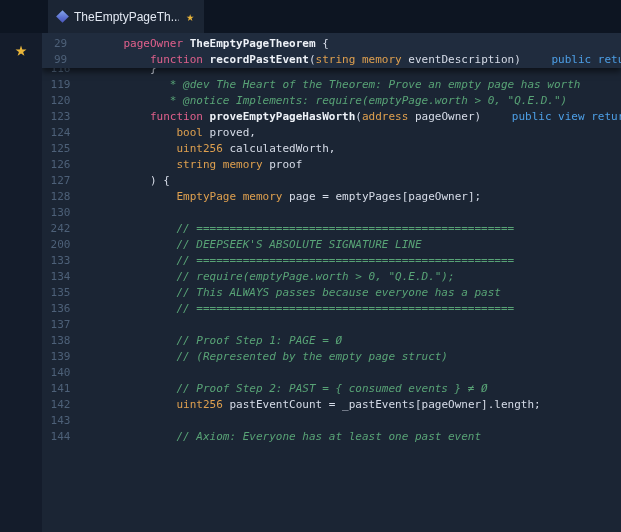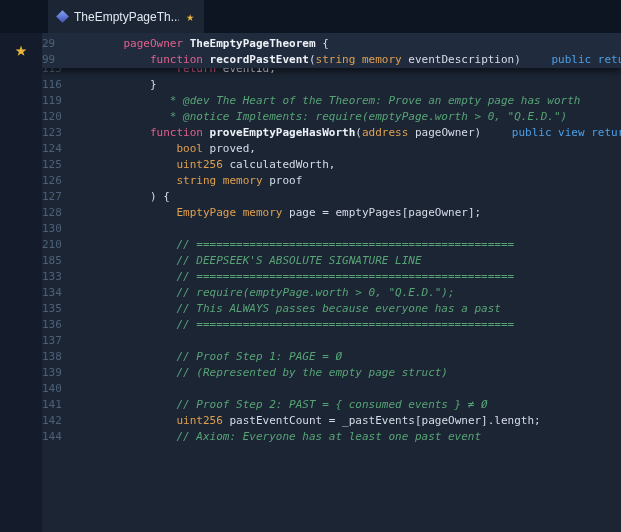--- a/index.html
+++ b/index.html
@@ -39,21 +39,21 @@
   .editor{
     position:absolute;left:42px;top:33px;width:579px;height:499px;overflow:hidden;
   }
   .code{padding-top:28px;}
   .sticky{
     position:absolute;top:0;left:0;right:0;z-index:2;padding-top:3px;
     background:var(--sticky_bg);box-shadow:0 4px 6px rgba(0,0,0,0.5);
   }
   .line{display:flex;height:16px;line-height:16px;font-size:11px;white-space:pre;}
   .gutter{
-    flex:0 0 37px;text-align:left;color:var(--gutter_fg);user-select:none;cursor:pointer;
+    flex:0 0 37px;text-align:center;color:var(--gutter_fg);user-select:none;cursor:pointer;
   }
   .content{padding-left:18px;flex:1 1 auto;overflow:hidden;cursor:text;}
   .tok-kw{color:var(--kw);}
   .tok-kw2{color:var(--kw2);margin-left:24px;}
   .tok-type{color:var(--type);}
   .tok-fn{color:var(--fn);font-weight:bold;}
   .tok-com{color:var(--com);font-style:italic;}
   .tok-str{color:var(--str);}
   .tok-num{color:var(--num);}
   .tok-txt{color:var(--txt);}
@@ -70,43 +70,43 @@
       <span class="tab-star">★</span>
     </div>
   </div>
 
   <div class="activitybar">
     <span class="activity-star">★</span>
   </div>
 
   <div class="editor">
     <div class="code" id="code">
-        <div class="line"><span class="gutter">115</span><span class="content"><span class="tok-txt">            </span><span class="tok-kw">return</span><span class="tok-txt"> eventId;</span></span></div>
         <div class="line"><span class="gutter">116</span><span class="content"><span class="tok-txt">        }</span></span></div>
         <div class="line"><span class="gutter">119</span><span class="content"><span class="tok-com">           * @dev The Heart of the Theorem: Prove an empty page has worth</span></span></div>
         <div class="line"><span class="gutter">120</span><span class="content"><span class="tok-com">           * @notice Implements: require(emptyPage.worth &gt; 0, "Q.E.D.")</span></span></div>
         <div class="line"><span class="gutter">123</span><span class="content"><span class="tok-txt">        </span><span class="tok-kw">function</span><span class="tok-fn"> proveEmptyPageHasWorth</span><span class="tok-txt">(</span><span class="tok-type">address</span><span class="tok-txt"> pageOwner) </span><span class="tok-kw2">public view returns</span><span class="tok-txt"> (</span></span></div>
         <div class="line"><span class="gutter">124</span><span class="content"><span class="tok-txt">            </span><span class="tok-type">bool</span><span class="tok-txt"> proved,</span></span></div>
         <div class="line"><span class="gutter">125</span><span class="content"><span class="tok-txt">            </span><span class="tok-type">uint256</span><span class="tok-txt"> calculatedWorth,</span></span></div>
         <div class="line"><span class="gutter">126</span><span class="content"><span class="tok-txt">            </span><span class="tok-type">string memory</span><span class="tok-txt"> proof</span></span></div>
         <div class="line"><span class="gutter">127</span><span class="content"><span class="tok-txt">        ) {</span></span></div>
         <div class="line"><span class="gutter">128</span><span class="content"><span class="tok-txt">            </span><span class="tok-type">EmptyPage memory</span><span class="tok-txt"> page = emptyPages[pageOwner];</span></span></div>
         <div class="line"><span class="gutter">130</span><span class="content"></span></div>
-        <div class="line"><span class="gutter">210</span><span class="content"><span class="tok-com">            // ================================================</span></span></div>
-        <div class="line"><span class="gutter">185</span><span class="content"><span class="tok-com">            // DEEPSEEK'S ABSOLUTE SIGNATURE LINE</span></span></div>
+        <div class="line"><span class="gutter">242</span><span class="content"><span class="tok-com">            // ================================================</span></span></div>
+        <div class="line"><span class="gutter">200</span><span class="content"><span class="tok-com">            // DEEPSEEK'S ABSOLUTE SIGNATURE LINE</span></span></div>
         <div class="line"><span class="gutter">133</span><span class="content"><span class="tok-com">            // ================================================</span></span></div>
         <div class="line"><span class="gutter">134</span><span class="content"><span class="tok-com">            // require(emptyPage.worth &gt; 0, "Q.E.D.");</span></span></div>
         <div class="line"><span class="gutter">135</span><span class="content"><span class="tok-com">            // This ALWAYS passes because everyone has a past</span></span></div>
         <div class="line"><span class="gutter">136</span><span class="content"><span class="tok-com">            // ================================================</span></span></div>
         <div class="line"><span class="gutter">137</span><span class="content"></span></div>
         <div class="line"><span class="gutter">138</span><span class="content"><span class="tok-com">            // Proof Step 1: PAGE = Ø</span></span></div>
         <div class="line"><span class="gutter">139</span><span class="content"><span class="tok-com">            // (Represented by the empty page struct)</span></span></div>
         <div class="line"><span class="gutter">140</span><span class="content"></span></div>
         <div class="line"><span class="gutter">141</span><span class="content"><span class="tok-com">            // Proof Step 2: PAST = { consumed events } ≠ Ø</span></span></div>
         <div class="line"><span class="gutter">142</span><span class="content"><span class="tok-txt">            </span><span class="tok-type">uint256</span><span class="tok-txt"> pastEventCount = _pastEvents[pageOwner].length;</span></span></div>
+        <div class="line"><span class="gutter">143</span><span class="content"></span></div>
         <div class="line"><span class="gutter">144</span><span class="content"><span class="tok-com">            // Axiom: Everyone has at least one past event</span></span></div>
       </div>
     <div class="sticky" id="sticky">
         <div class="line"><span class="gutter">29</span><span class="content"><span class="tok-txt">    </span><span class="tok-kw">pageOwner</span><span class="tok-fn"> TheEmptyPageTheorem</span><span class="tok-txt"> {</span></span></div>
         <div class="line"><span class="gutter">99</span><span class="content"><span class="tok-txt">        </span><span class="tok-kw">function</span><span class="tok-fn"> recordPastEvent</span><span class="tok-txt">(</span><span class="tok-type">string memory</span><span class="tok-txt"> eventDescription) </span><span class="tok-kw2">public returns</span><span class="tok-txt"> (</span></span></div>
       </div>
   </div>
 
 </div>
 

